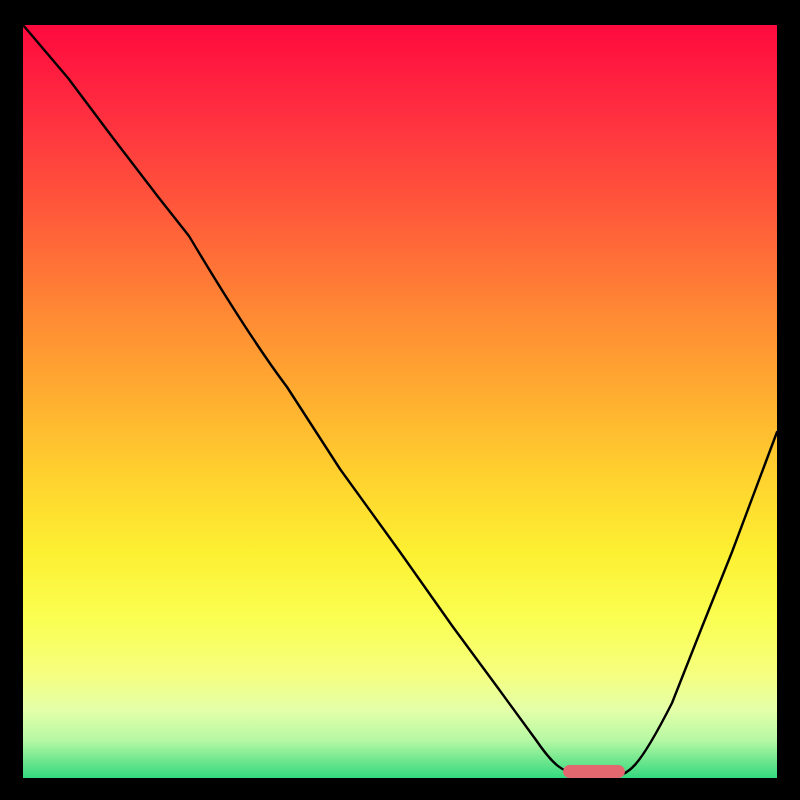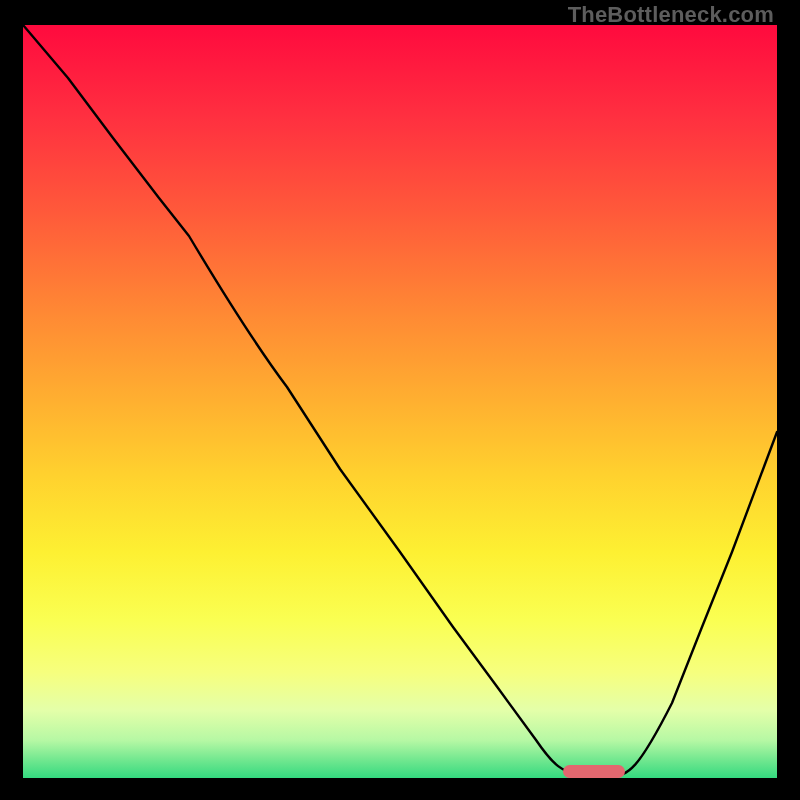--- a/index.html
+++ b/index.html
@@ -98,14 +98,13 @@
                L 588 751
                C 605 751, 615 745, 649 678
                L 679 602
                L 709 527
                L 754 407"></path>
 
       <rect class="marker" x="540" y="740" width="62" height="13" rx="6.5" ry="6.5"></rect>
     </svg>
   </div>
 
-  <div class="watermark">TheBottleneck.com</div>
 </div>
 
 </body></html>

